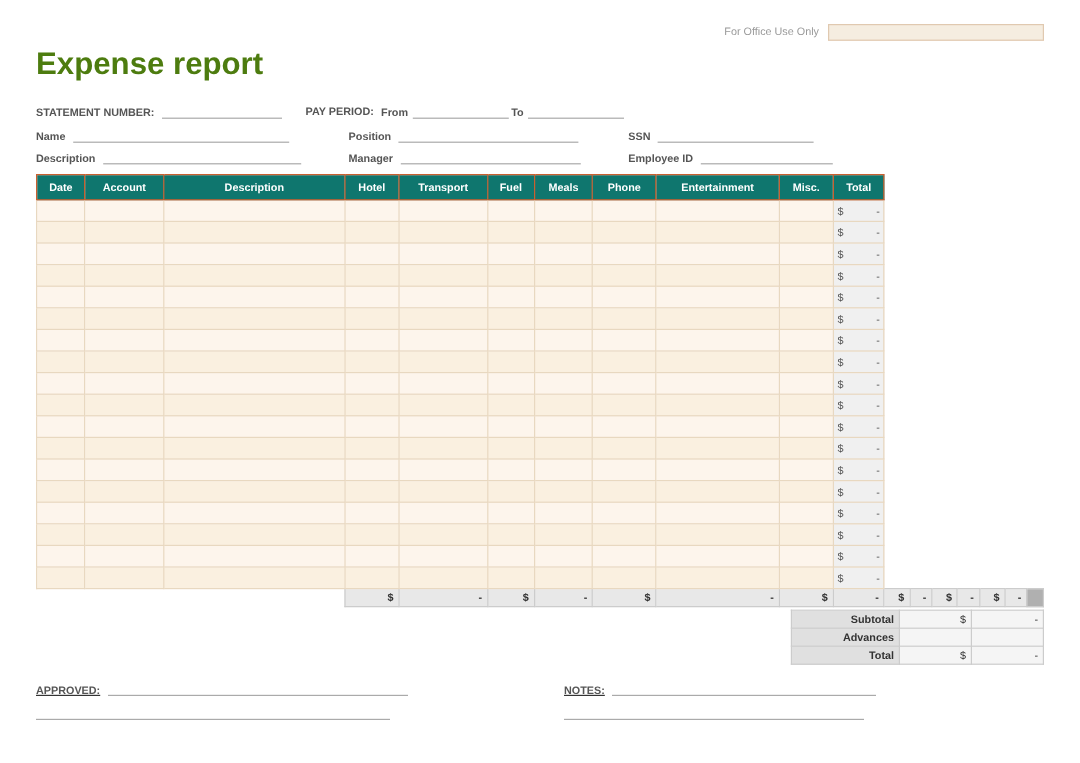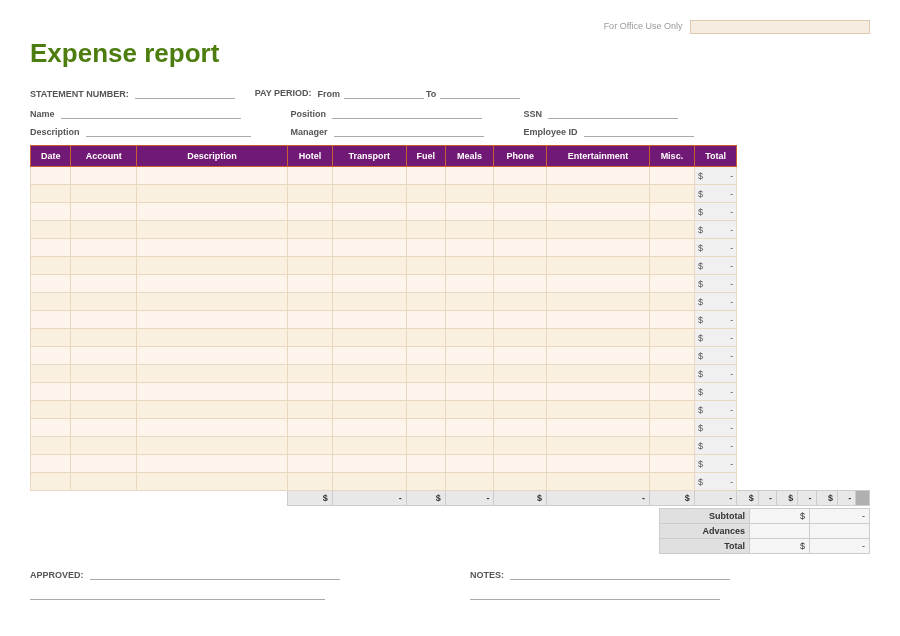--- a/index.html
+++ b/index.html
@@ -87,21 +87,21 @@
       align-items: flex-end;
       gap: 4px;
     }
     
     table.expense-table {
       width: 100%;
       border-collapse: collapse;
       margin-bottom: 0;
     }
     table.expense-table thead tr th {
-      background: #701a75;
+      background: #0f766e;
       color: #fff;
       font-size: 9px;
       font-weight: bold;
       text-align: center;
       padding: 5px 3px;
       border: 1px solid #c96030;
     }
     table.expense-table tbody tr:nth-child(odd) {
       background: #fdf5ec;
     }
@@ -154,20 +154,21 @@
     .summary-table td.sum-val {
       background: #f5f5f5;
       text-align: right;
       width: 60px;
     }
     .footer-row {
       display: flex;
       margin-top: 12px;
       gap: 40px;
       align-items: center;
+      text-decoration: underline;
     }
     .footer-col {
       flex: 1;
     }
     .footer-lines {
       display: flex;
       flex-direction: column;
       gap: 6px;
     }
     .footer-line-row {

